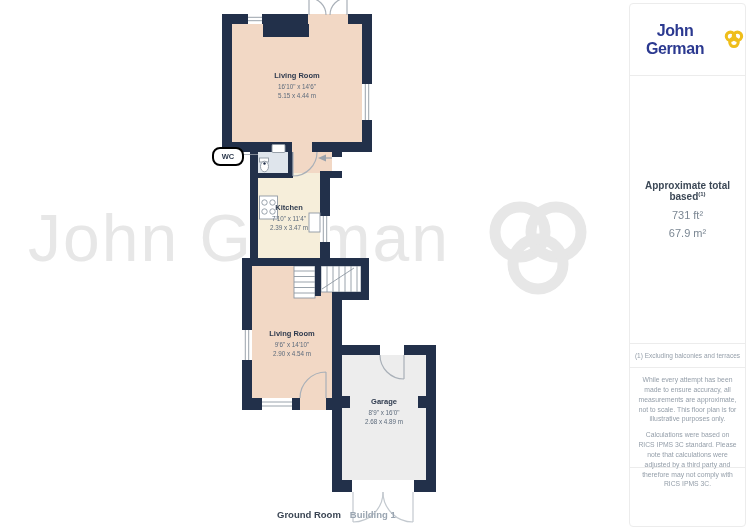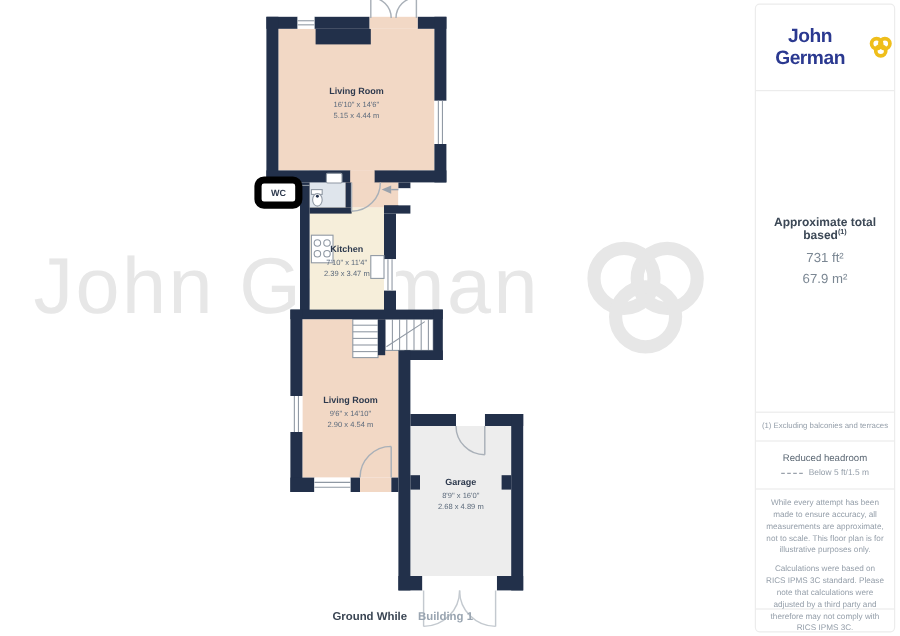--- a/index.html
+++ b/index.html
@@ -12,21 +12,21 @@
   .wm-flower{position:absolute;left:478px;top:192px;z-index:1;}
 
   
   .plan{position:absolute;left:0;top:0;z-index:2;}
   .room-name{font-family:"Liberation Sans",sans-serif;font-size:7.5px;font-weight:bold;
              fill:#2e3a4e;text-anchor:middle;}
   .room-dim{font-family:"Liberation Sans",sans-serif;font-size:6.3px;fill:#5d6b7c;text-anchor:middle;}
 
   
   .wc-pill{position:absolute;left:212px;top:147px;z-index:3;width:28px;height:15px;
-           background:#fff;border:6px solid #000000;border-radius:8px;display:flex;
+           background:#fff;border:2px solid #000000;border-radius:8px;display:flex;
            align-items:center;justify-content:center;font-size:7.5px;font-weight:bold;color:#2e3a4e;}
 
   
   .sidebar{position:absolute;left:629px;top:3px;z-index:3;width:117px;height:524px;
            background:#fff;border:1px solid #ececec;border-radius:4px;box-sizing:border-box;
            display:flex;flex-direction:column;}
   .sb-sec{border-bottom:1px solid #ececec;display:flex;flex-direction:column;
           align-items:center;justify-content:center;box-sizing:border-box;text-align:center;}
   .sb-logo{height:72px;flex-direction:row;gap:3px;}
   .logo-text{font-size:16px;font-weight:bold;letter-spacing:-0.4px;color:#2b3990;}
@@ -237,35 +237,28 @@
     <div class="sb-sec sb-area">
       <div class="area-title"><span>Approximate total based</span><sup>(1)</sup></div>
       <div class="area-val">731 ft²</div>
       <div class="area-val">67.9 m²</div>
     </div>
 
     <div class="sb-sec sb-footnote">
       <span>(1) Excluding balconies and terraces</span>
     </div>
 
-    <div class="sb-sec sb-headroom">
-      <div class="hr-title">Reduced headroom</div>
-      <div class="hr-row">
-        <span class="dash-sample"></span>
-        <span>Below 5 ft/1.5 m</span>
-      </div>
-    </div>
 
     <div class="sb-sec sb-disclaimer">
       <p>While every attempt has been made to ensure accuracy, all measurements are approximate, not to scale. This floor plan is for illustrative purposes only.</p>
       <p>Calculations were based on RICS IPMS 3C standard. Please note that calculations were adjusted by a third party and therefore may not comply with RICS IPMS 3C.</p>
 
     </div>
 
     <div class="sb-sec sb-empty"></div>
   </aside>
 
   <div class="footer-label">
-    <span class="floor-name">Ground While</span>
+    <span class="floor-name">Ground Room</span>
     <span class="building-name">Building 1</span>
   </div>
 
 </div>
 
 </body></html>

